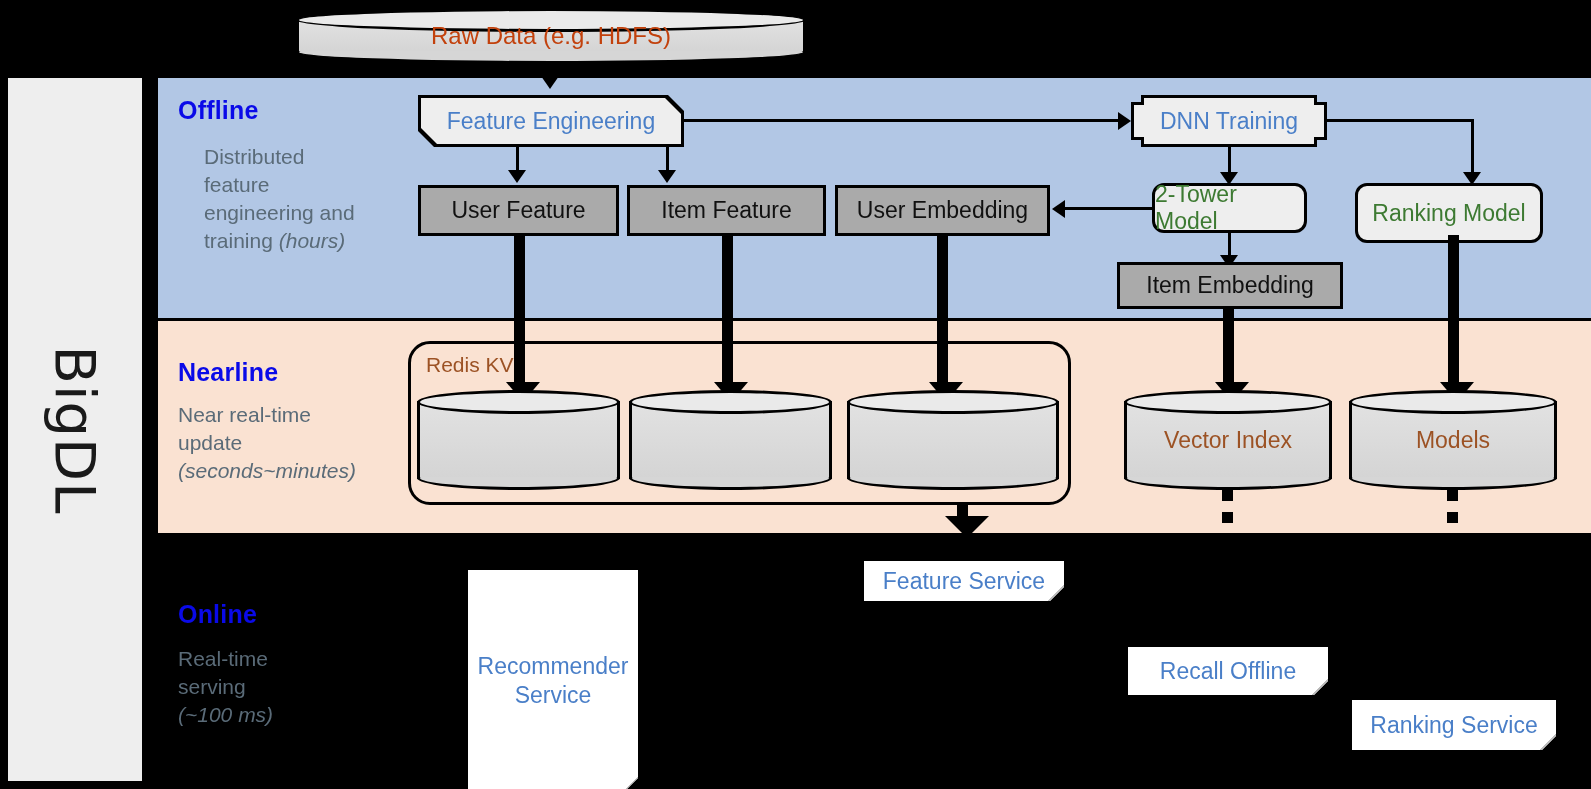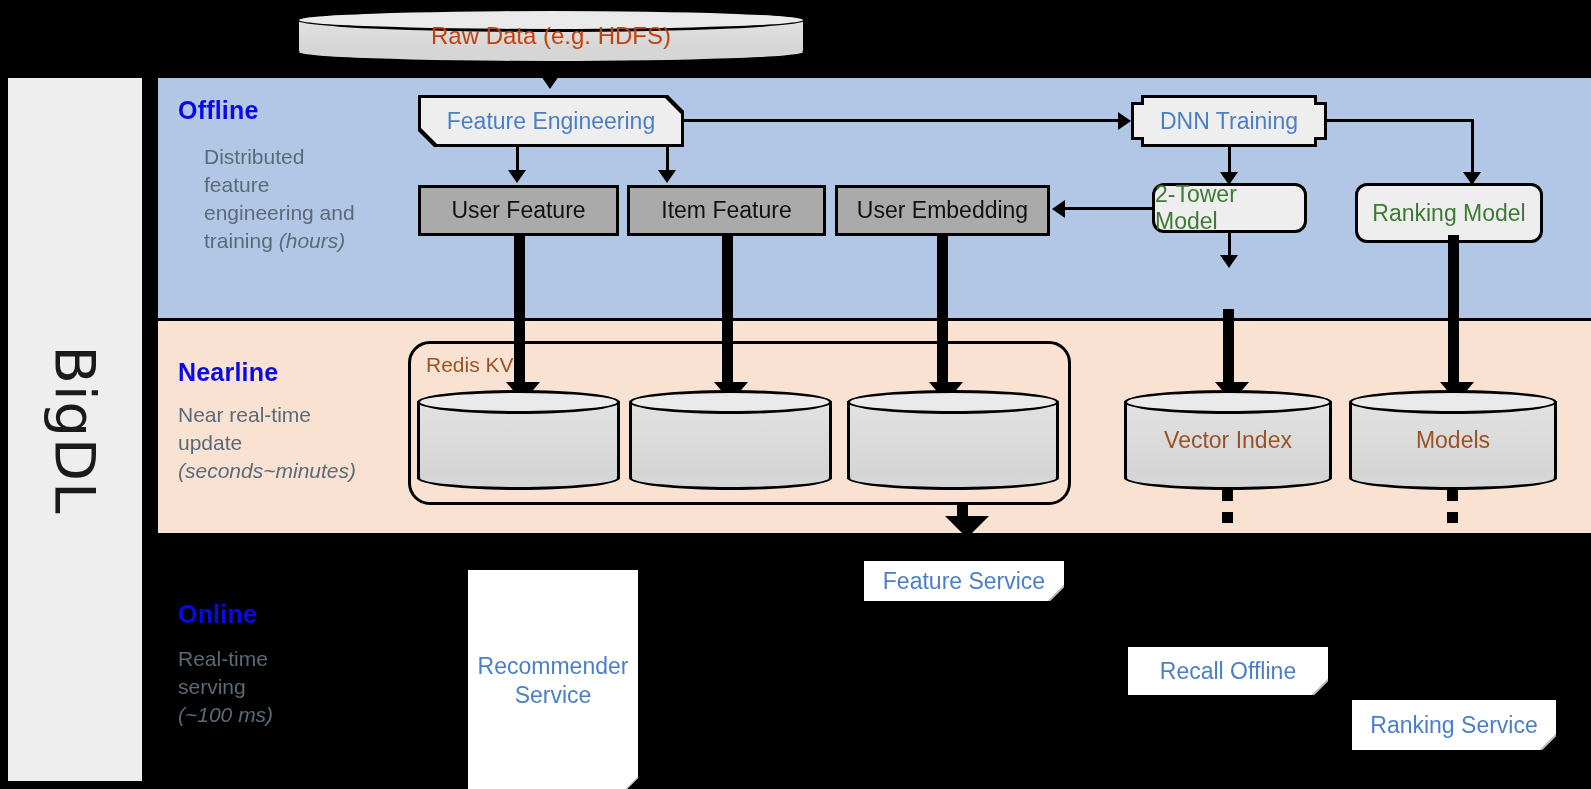--- a/index.html
+++ b/index.html
@@ -147,20 +147,21 @@
 
   <div class="model-box green" style="left:1152px;top:183px;width:155px;height:50px;">2-Tower Model</div>
   <div class="model-box green" style="left:1355px;top:183px;width:188px;height:60px;">Ranking Model</div>
 
   <div class="ln thin-h" style="left:1065px;top:207px;width:88px;"></div>
   <div class="arrow-lf" style="left:1052px;top:200px;"></div>
 
   <div class="ln thin-v" style="left:1228px;top:233px;height:24px;"></div>
   <div class="arrow-dn" style="left:1220px;top:255px;"></div>
 
+  <div class="gray-box" style="left:1117px;top:262px;width:226px;height:47px;">Item Embedding</div>
 
   <div class="ln thick-v" style="left:514px;top:236px;height:154px;"></div>
   <div class="arrow-dn fat" style="left:506px;top:382px;"></div>
 
   <div class="ln thick-v" style="left:722px;top:236px;height:154px;"></div>
   <div class="arrow-dn fat" style="left:714px;top:382px;"></div>
 
   <div class="ln thick-v" style="left:937px;top:236px;height:154px;"></div>
   <div class="arrow-dn fat" style="left:929px;top:382px;"></div>
 

